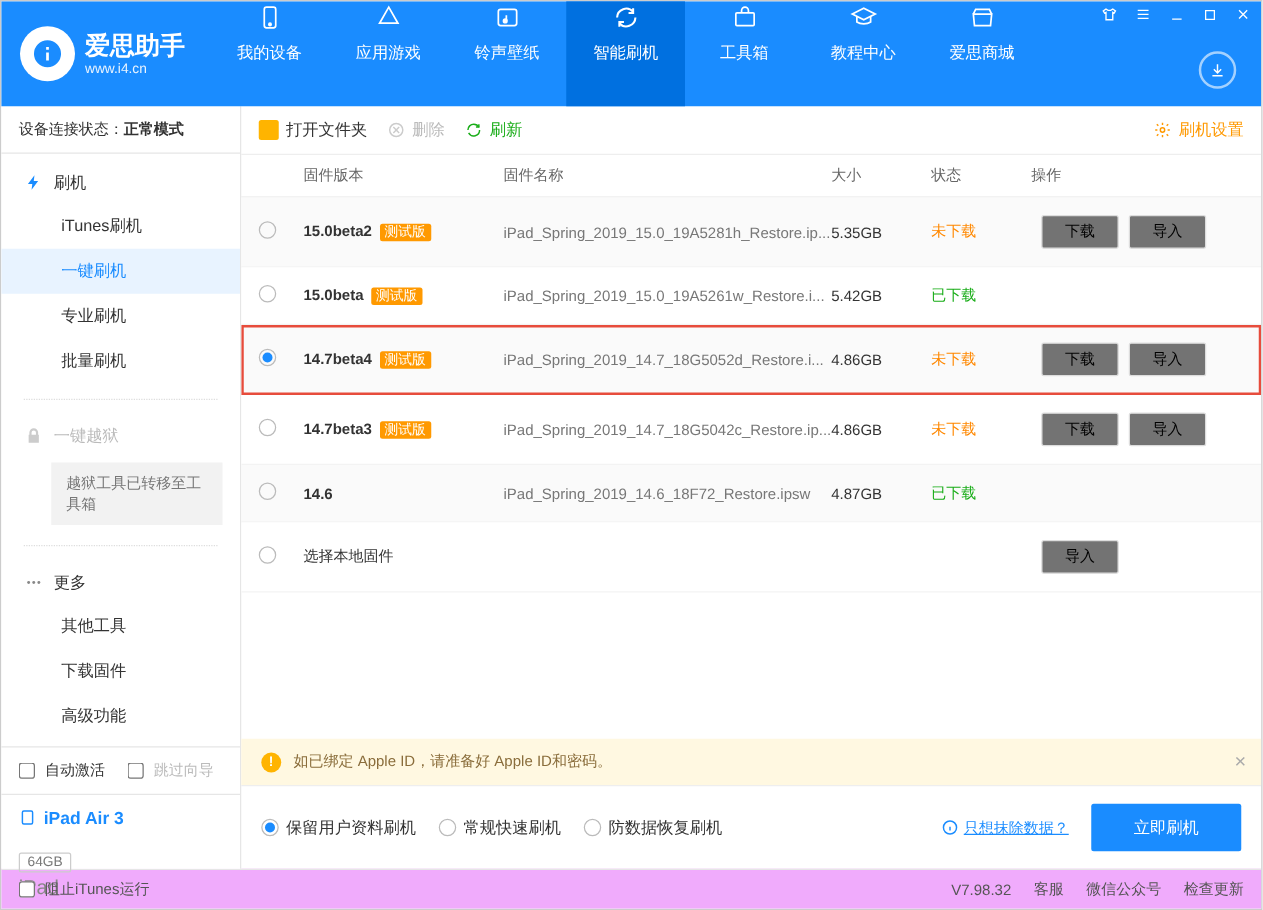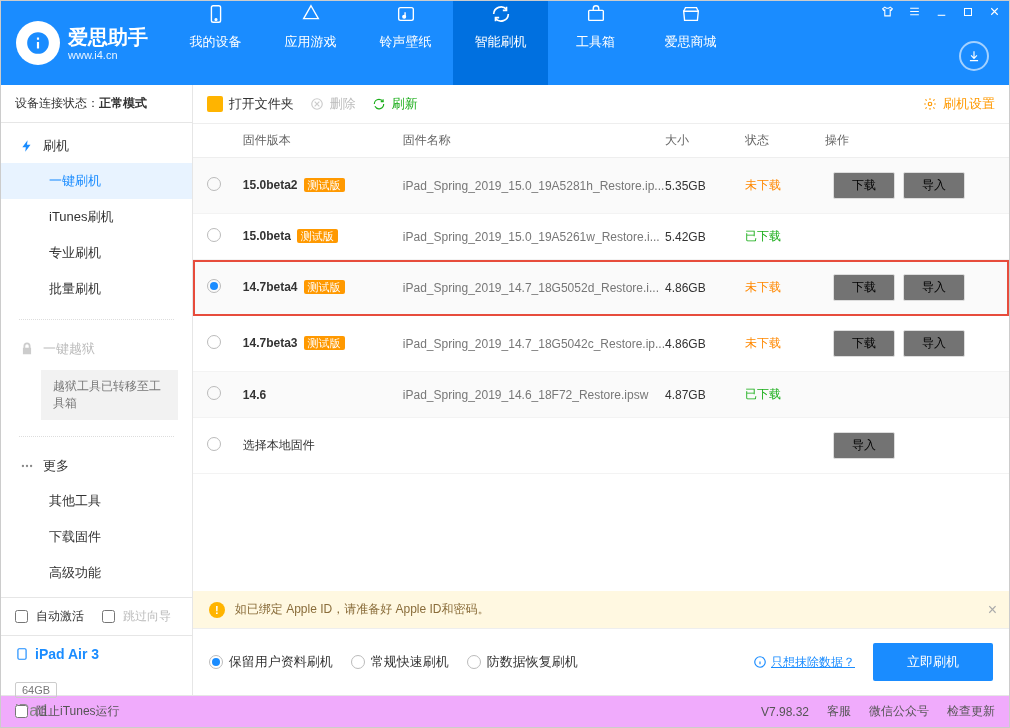--- a/index.html
+++ b/index.html
@@ -147,20 +147,29 @@
           <svg width="22" height="22" viewBox="0 0 24 24" fill="none" stroke="#fff" stroke-width="1.5">
             <rect x="4" y="8" width="16" height="11" rx="1"></rect>
             <path d="M9 8V6a3 3 0 016 0v2"></path>
           </svg>
         </span>
       <span>工具箱</span>
     </div>
     <div class="nav-item">
       <span class="nav-icon">
           <svg width="22" height="22" viewBox="0 0 24 24" fill="none" stroke="#fff" stroke-width="1.5">
+            <path d="M2 9l10-5 10 5-10 5z"></path>
+            <path d="M6 11v5c3 2 9 2 12 0v-5"></path>
+          </svg>
+        </span>
+      <span>教程中心</span>
+    </div>
+    <div class="nav-item">
+      <span class="nav-icon">
+          <svg width="22" height="22" viewBox="0 0 24 24" fill="none" stroke="#fff" stroke-width="1.5">
             <path d="M4 9h16l-1 10H5z"></path>
             <path d="M4 9l2-4h12l2 4"></path>
           </svg>
         </span>
       <span>爱思商城</span>
     </div>
   </div>
   <div class="dl-circle">
     <svg width="14" height="14" viewBox="0 0 24 24" fill="none" stroke="#fff" stroke-width="2">
         <path d="M12 4v12M7 11l5 5 5-5M5 20h14"></path>
@@ -203,22 +212,22 @@
     </div>
     <div class="side-section">
       <div class="side-header">
         <span class="ic">
             <svg width="14" height="14" viewBox="0 0 24 24" fill="#1a8cff">
               <path d="M13 2L4 14h6l-1 8 9-12h-6z"></path>
             </svg>
           </span>
         <span>刷机</span>
       </div>
+      <div class="side-item">iTunes刷机</div>
       <div class="side-item active">一键刷机</div>
-      <div class="side-item">iTunes刷机</div>
       <div class="side-item">专业刷机</div>
       <div class="side-item">批量刷机</div>
     </div>
     <div class="side-divider"></div>
     <div class="side-section">
       <div class="side-header" style="color:#bbb">
         <span class="ic">
             <svg width="14" height="14" viewBox="0 0 24 24" fill="#ccc">
               <path d="M6 10V7a6 6 0 1112 0v3h1v11H5V10zm3 0h6V7a3 3 0 10-6 0z"></path>
             </svg>

